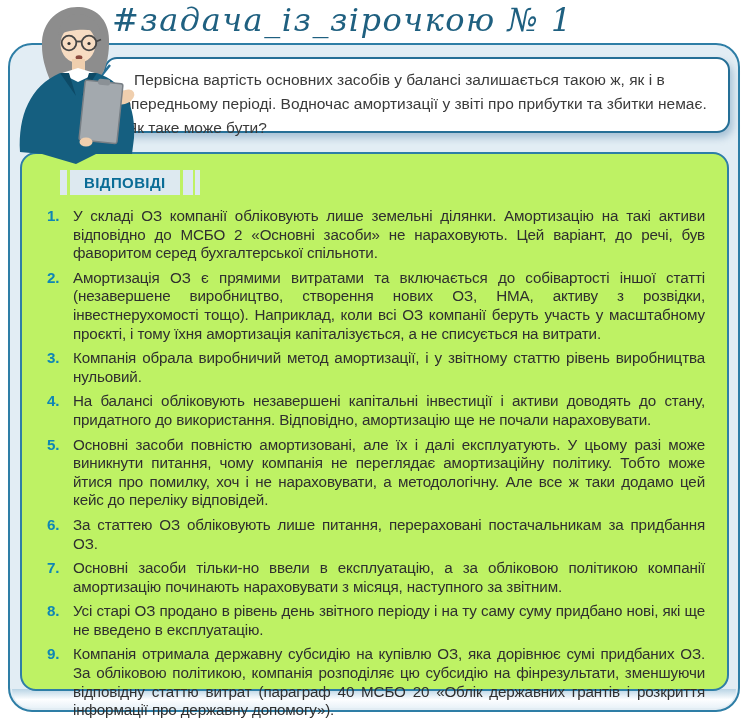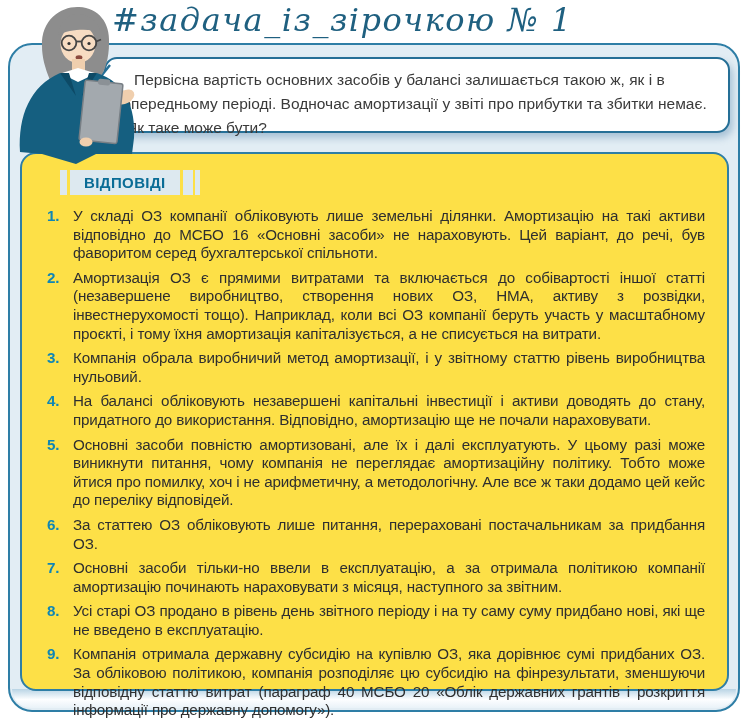--- a/index.html
+++ b/index.html
@@ -27,21 +27,21 @@
   .bubble p { font-size:15.5px; line-height:24px; color:#3a3a3a; text-align:left; }
   .bubble .q1 { text-indent:20px; }
   .bubble .q2 { text-indent:12px; }
   .tail { position:absolute; left:84px; top:62px; z-index:4; }
 
   
   .woman { position:absolute; left:12px; top:2px; z-index:5; }
 
   
   .inner { position:absolute; left:20px; top:152px; width:709px; height:539px;
-           background:#fde047; border:2.5px solid #2e7ea6; border-radius:16px;
+           background:#bef264; border:2.5px solid #2e7ea6; border-radius:16px;
            padding:16px 22px 0 24px; z-index:2; }
 
   .label-row { display:flex; align-items:stretch; height:25px; margin-left:14px; margin-bottom:12px; }
   .seg { background:#dde9f0; }
   .seg.s1 { width:7px; margin-right:3px; }
   .seg.main { padding:0 14px; font-weight:bold; font-size:15px; line-height:25px;
               letter-spacing:0.4px; color:#0a6c96; }
   .seg.s2 { width:10px; margin-left:3px; }
   .seg.s3 { width:5px;  margin-left:2px; }
 
@@ -113,51 +113,51 @@
       <span class="seg s1"></span>
       <span class="seg main">ВІДПОВІДІ</span>
       <span class="seg s2"></span>
       <span class="seg s3"></span>
     </div>
 
     <ol class="answers">
 
         <li class="answer">
           <span class="num">1.</span>
-          <span class="txt">У складі ОЗ компанії обліковують лише земельні ділянки. Амортизацію на такі активи відповідно до МСБО 16 «Основні засоби» не нараховують. Цей варіант, до речі, був фаворитом серед бухгалтерської спільноти.</span>
+          <span class="txt">У складі ОЗ компанії обліковують лише земельні ділянки. Амортизацію на такі активи відповідно до МСБО 2 «Основні засоби» не нараховують. Цей варіант, до речі, був фаворитом серед бухгалтерської спільноти.</span>
         </li>
 
         <li class="answer">
           <span class="num">2.</span>
           <span class="txt">Амортизація ОЗ є прямими витратами та включається до собівартості іншої статті (незавершене виробництво, створення нових ОЗ, НМА, активу з розвідки, інвестнерухомості тощо). Наприклад, коли всі ОЗ компанії беруть участь у масштабному проєкті, і тому їхня амортизація капіталізується, а не списується на витрати.</span>
         </li>
 
         <li class="answer">
           <span class="num">3.</span>
           <span class="txt">Компанія обрала виробничий метод амортизації, і у звітному статтю рівень виробництва нульовий.</span>
         </li>
 
         <li class="answer">
           <span class="num">4.</span>
           <span class="txt">На балансі обліковують незавершені капітальні інвестиції і активи доводять до стану, придатного до використання. Відповідно, амортизацію ще не почали нараховувати.</span>
         </li>
 
         <li class="answer">
           <span class="num">5.</span>
-          <span class="txt">Основні засоби повністю амортизовані, але їх і далі експлуатують. У цьому разі може виникнути питання, чому компанія не переглядає амортизаційну політику. Тобто може йтися про помилку, хоч і не арифметичну, а методологічну. Але все ж таки додамо цей кейс до переліку відповідей.</span>
+          <span class="txt">Основні засоби повністю амортизовані, але їх і далі експлуатують. У цьому разі може виникнути питання, чому компанія не переглядає амортизаційну політику. Тобто може йтися про помилку, хоч і не нараховувати, а методологічну. Але все ж таки додамо цей кейс до переліку відповідей.</span>
         </li>
 
         <li class="answer">
           <span class="num">6.</span>
           <span class="txt">За статтею ОЗ обліковують лише питання, перераховані постачальникам за придбання ОЗ.</span>
         </li>
 
         <li class="answer">
           <span class="num">7.</span>
-          <span class="txt">Основні засоби тільки-но ввели в експлуатацію, а за отримала політикою компанії амортизацію починають нараховувати з місяця, наступного за звітним.</span>
+          <span class="txt">Основні засоби тільки-но ввели в експлуатацію, а за обліковою політикою компанії амортизацію починають нараховувати з місяця, наступного за звітним.</span>
         </li>
 
         <li class="answer">
           <span class="num">8.</span>
           <span class="txt">Усі старі ОЗ продано в рівень день звітного періоду і на ту саму суму придбано нові, які ще не введено в експлуатацію.</span>
         </li>
 
         <li class="answer">
           <span class="num">9.</span>
           <span class="txt">Компанія отримала державну субсидію на купівлю ОЗ, яка дорівнює сумі придбаних ОЗ. За обліковою політикою, компанія розподіляє цю субсидію на фінрезультати, зменшуючи відповідну статтю витрат (параграф 40 МСБО 20 «Облік державних грантів і розкриття інформації про державну допомогу»).</span>

